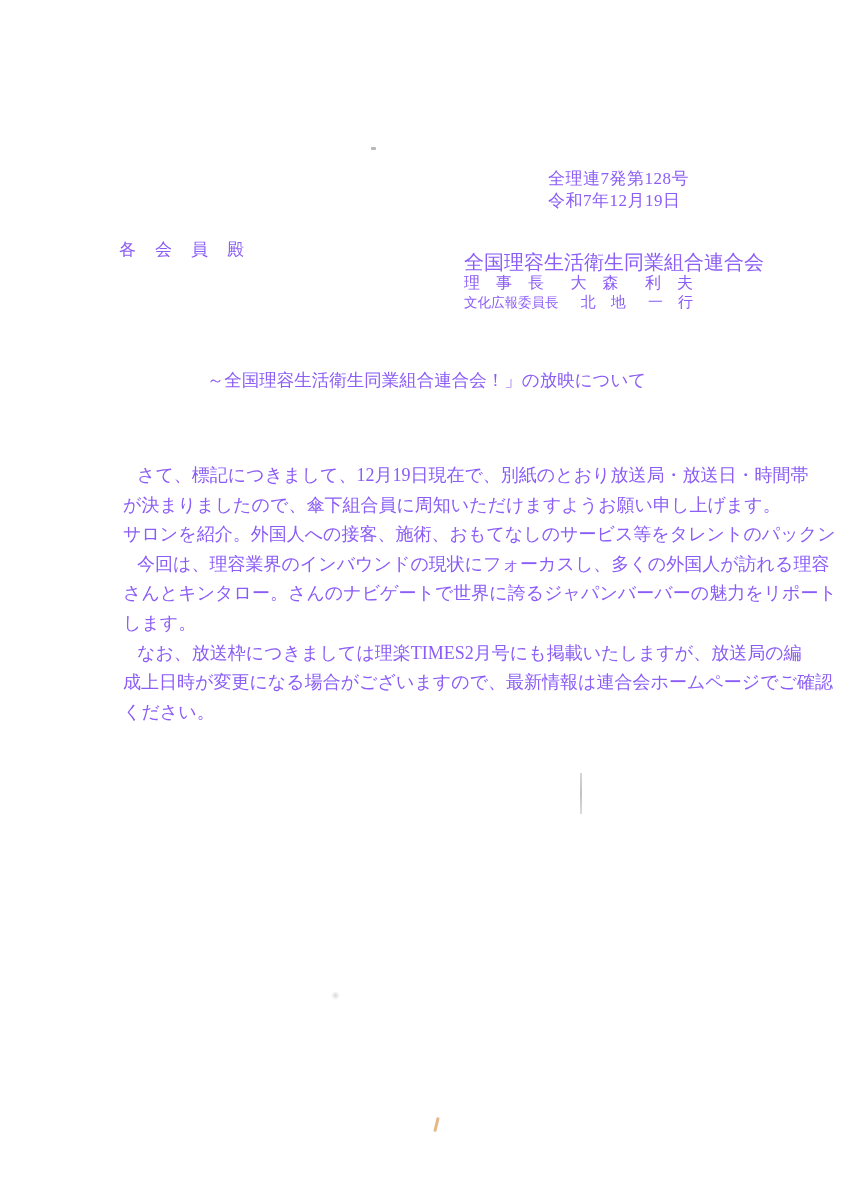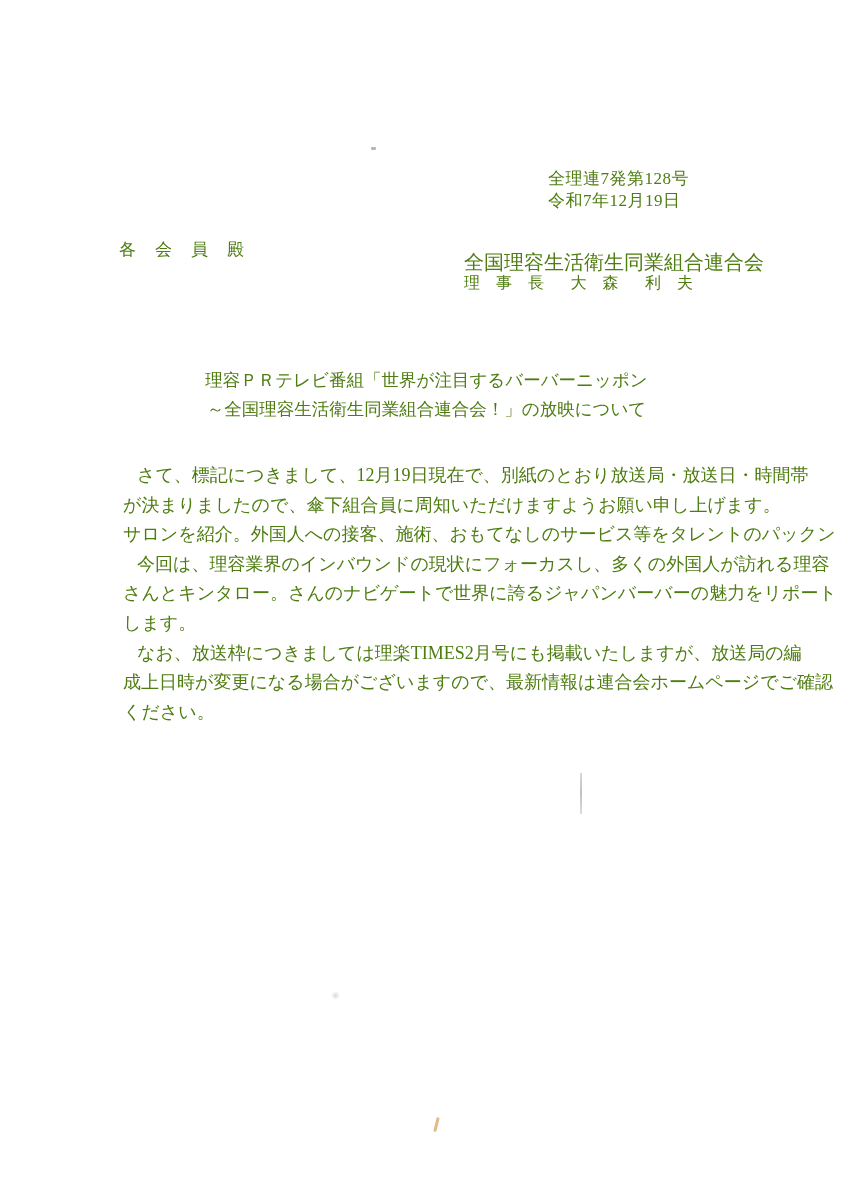--- a/index.html
+++ b/index.html
@@ -7,21 +7,21 @@
     padding: 0;
     background: #ffffff;
   }
   .page {
     position: relative;
     width: 853px;
     height: 1200px;
     background: #ffffff;
     overflow: hidden;
     font-family: "Liberation Serif", "DejaVu Serif", serif;
-    color: #4d7c0f;
+    color: #8b5cf6;
   }
 
   
   .docnum-block {
     position: absolute;
     top: 168px;
     left: 548px;
     font-size: 17px;
     line-height: 22px;
     letter-spacing: 0.5px;
@@ -147,24 +147,28 @@
 
   <div class="addressee">各　会　員　殿</div>
 
   <div class="sender">
     <div class="org">全国理容生活衛生同業組合連合会</div>
     <div class="row">
       <span>理　事　長</span>
       <span>大　森</span>
       <span>利　夫</span>
     </div>
+    <div class="row">
+      <span class="small-title">文化広報委員長</span>
+      <span class="name">北　地</span>
+      <span class="name">一　行</span>
+    </div>
   </div>
 
   <div class="doc-title">
-    <div>理容ＰＲテレビ番組「世界が注目するバーバーニッポン</div>
     <div>～全国理容生活衛生同業組合連合会！」の放映について</div>
   </div>
 
   <div class="body-text">
     <div class="line indent">さて、標記につきまして、12月19日現在で、別紙のとおり放送局・放送日・時間帯</div>
     <div class="line">が決まりましたので、傘下組合員に周知いただけますようお願い申し上げます。</div>
     <div class="line">サロンを紹介。外国人への接客、施術、おもてなしのサービス等をタレントのパックン</div>
     <div class="line indent">今回は、理容業界のインバウンドの現状にフォーカスし、多くの外国人が訪れる理容</div>
     <div class="line">さんとキンタロー。さんのナビゲートで世界に誇るジャパンバーバーの魅力をリポート</div>
     <div class="line">します。</div>

